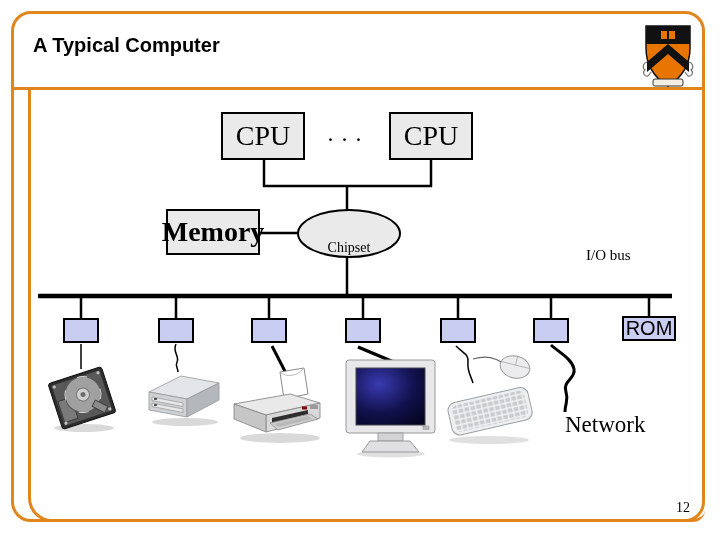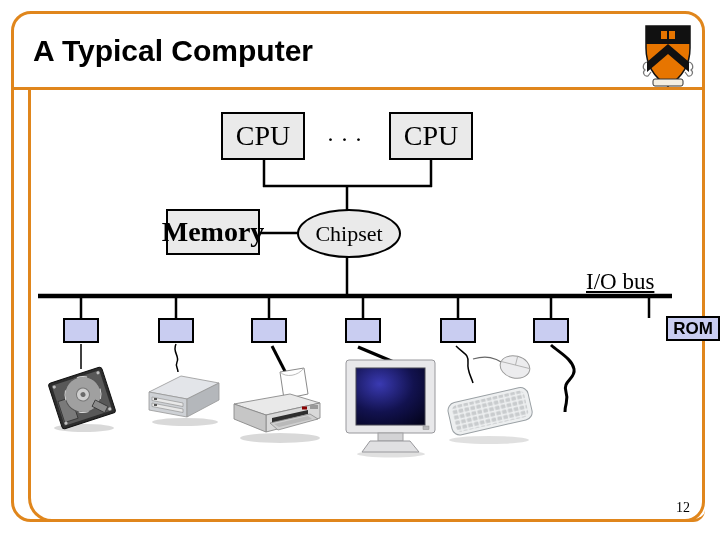--- a/index.html
+++ b/index.html
@@ -24,45 +24,45 @@
   .frame-inner{
     left:28px;top:90px;width:674px;height:429px;
     border-left:3px solid var(--orange);
     border-bottom:3px solid var(--orange);
     border-bottom-left-radius:24px;border-bottom-right-radius:12px;
   }
   
   .title{
     left:33px;top:34px;
     font-family:"Liberation Sans",sans-serif;font-weight:bold;
-    font-size:30px;color:#000;letter-spacing:0px;white-space:nowrap;
+    font-size:20px;color:#000;letter-spacing:0px;white-space:nowrap;
   }
   
   .gbox{
     position:absolute;background:var(--boxfill);border:2.5px solid #000;
     display:flex;align-items:center;justify-content:center;
     font-family:"Liberation Serif",serif;color:#000;z-index:2;
   }
   .cpu{width:80px;height:44px;font-size:28px;}
   .cpu1{left:221px;top:112px;}
   .cpu2{left:389px;top:112px;}
   .dots{left:314px;top:120px;width:62px;text-align:center;font-size:24px;
     letter-spacing:1px;color:#000;z-index:2;}
   .memory{left:166px;top:209px;width:90px;height:42px;font-size:28px;font-weight:bold;}
-  .chipset{left:297px;top:209px;width:100px;height:45px;font-size:22px;border-radius:50%;}
+  .chipset{left:297px;top:209px;width:100px;height:45px;font-size:14px;border-radius:50%;align-items:flex-end;}
   .ctrl{
     position:absolute;width:32px;height:21px;top:318px;
     background:var(--ctrlfill);border:2.5px solid #000;z-index:2;
   }
   .rom{
     left:622px;top:316px;width:50px;height:21px;background:var(--ctrlfill);
-    font-family:"Liberation Sans",sans-serif;font-weight:bold;font-size:17px;margin-left:44px;
+    font-family:"Liberation Sans",sans-serif;font-weight:normal;font-size:20px;
   }
   .lbl{position:absolute;color:#000;z-index:2;white-space:nowrap;}
-  .iobus{left:586px;top:269px;font-size:23px;text-decoration:underline;}
+  .iobus{left:586px;top:247px;font-size:15px;}
   .network{left:565px;top:412px;font-size:23px;}
   .pagenum{left:676px;top:500px;font-size:14px;text-align:center;}
   .lines{left:0;top:0;z-index:1;}
   .device{z-index:2;}
 </style>
 </head>
 <body>
 
 <div class="slide">
 
@@ -131,20 +131,21 @@
   <div class="ctrl" style="left:158px;"></div>
   <div class="ctrl" style="left:251px;"></div>
   <div class="ctrl" style="left:345px;"></div>
   <div class="ctrl" style="left:440px;"></div>
   <div class="ctrl" style="left:533px;"></div>
 
   <div class="gbox rom" style="position:absolute;">
     <span>ROM</span>
   </div>
 
+  <div class="lbl network">Network</div>
 
   <svg class="abs device" style="left:44px;top:364px;" width="76" height="70" viewBox="0 0 76 70">
     <ellipse cx="40" cy="64" rx="30" ry="4" fill="#000" opacity="0.15"></ellipse>
     <g transform="rotate(-18 38 34)">
       <rect x="10" y="10" width="56" height="48" rx="3" fill="#2d2d2d" stroke="#111"></rect>
       <rect x="13" y="13" width="50" height="42" fill="#585858"></rect>
       <rect x="14" y="30" width="14" height="22" fill="#7a7a7a" stroke="#333" stroke-width="0.8"></rect>
       <circle cx="40" cy="31" r="18" fill="#a0a0a0" stroke="#555"></circle>
       <circle cx="40" cy="31" r="18" fill="none" stroke="#d8d8d8" stroke-width="1" stroke-dasharray="10 18"></circle>
       <circle cx="40" cy="31" r="6.5" fill="#cfcfcf" stroke="#777"></circle>

